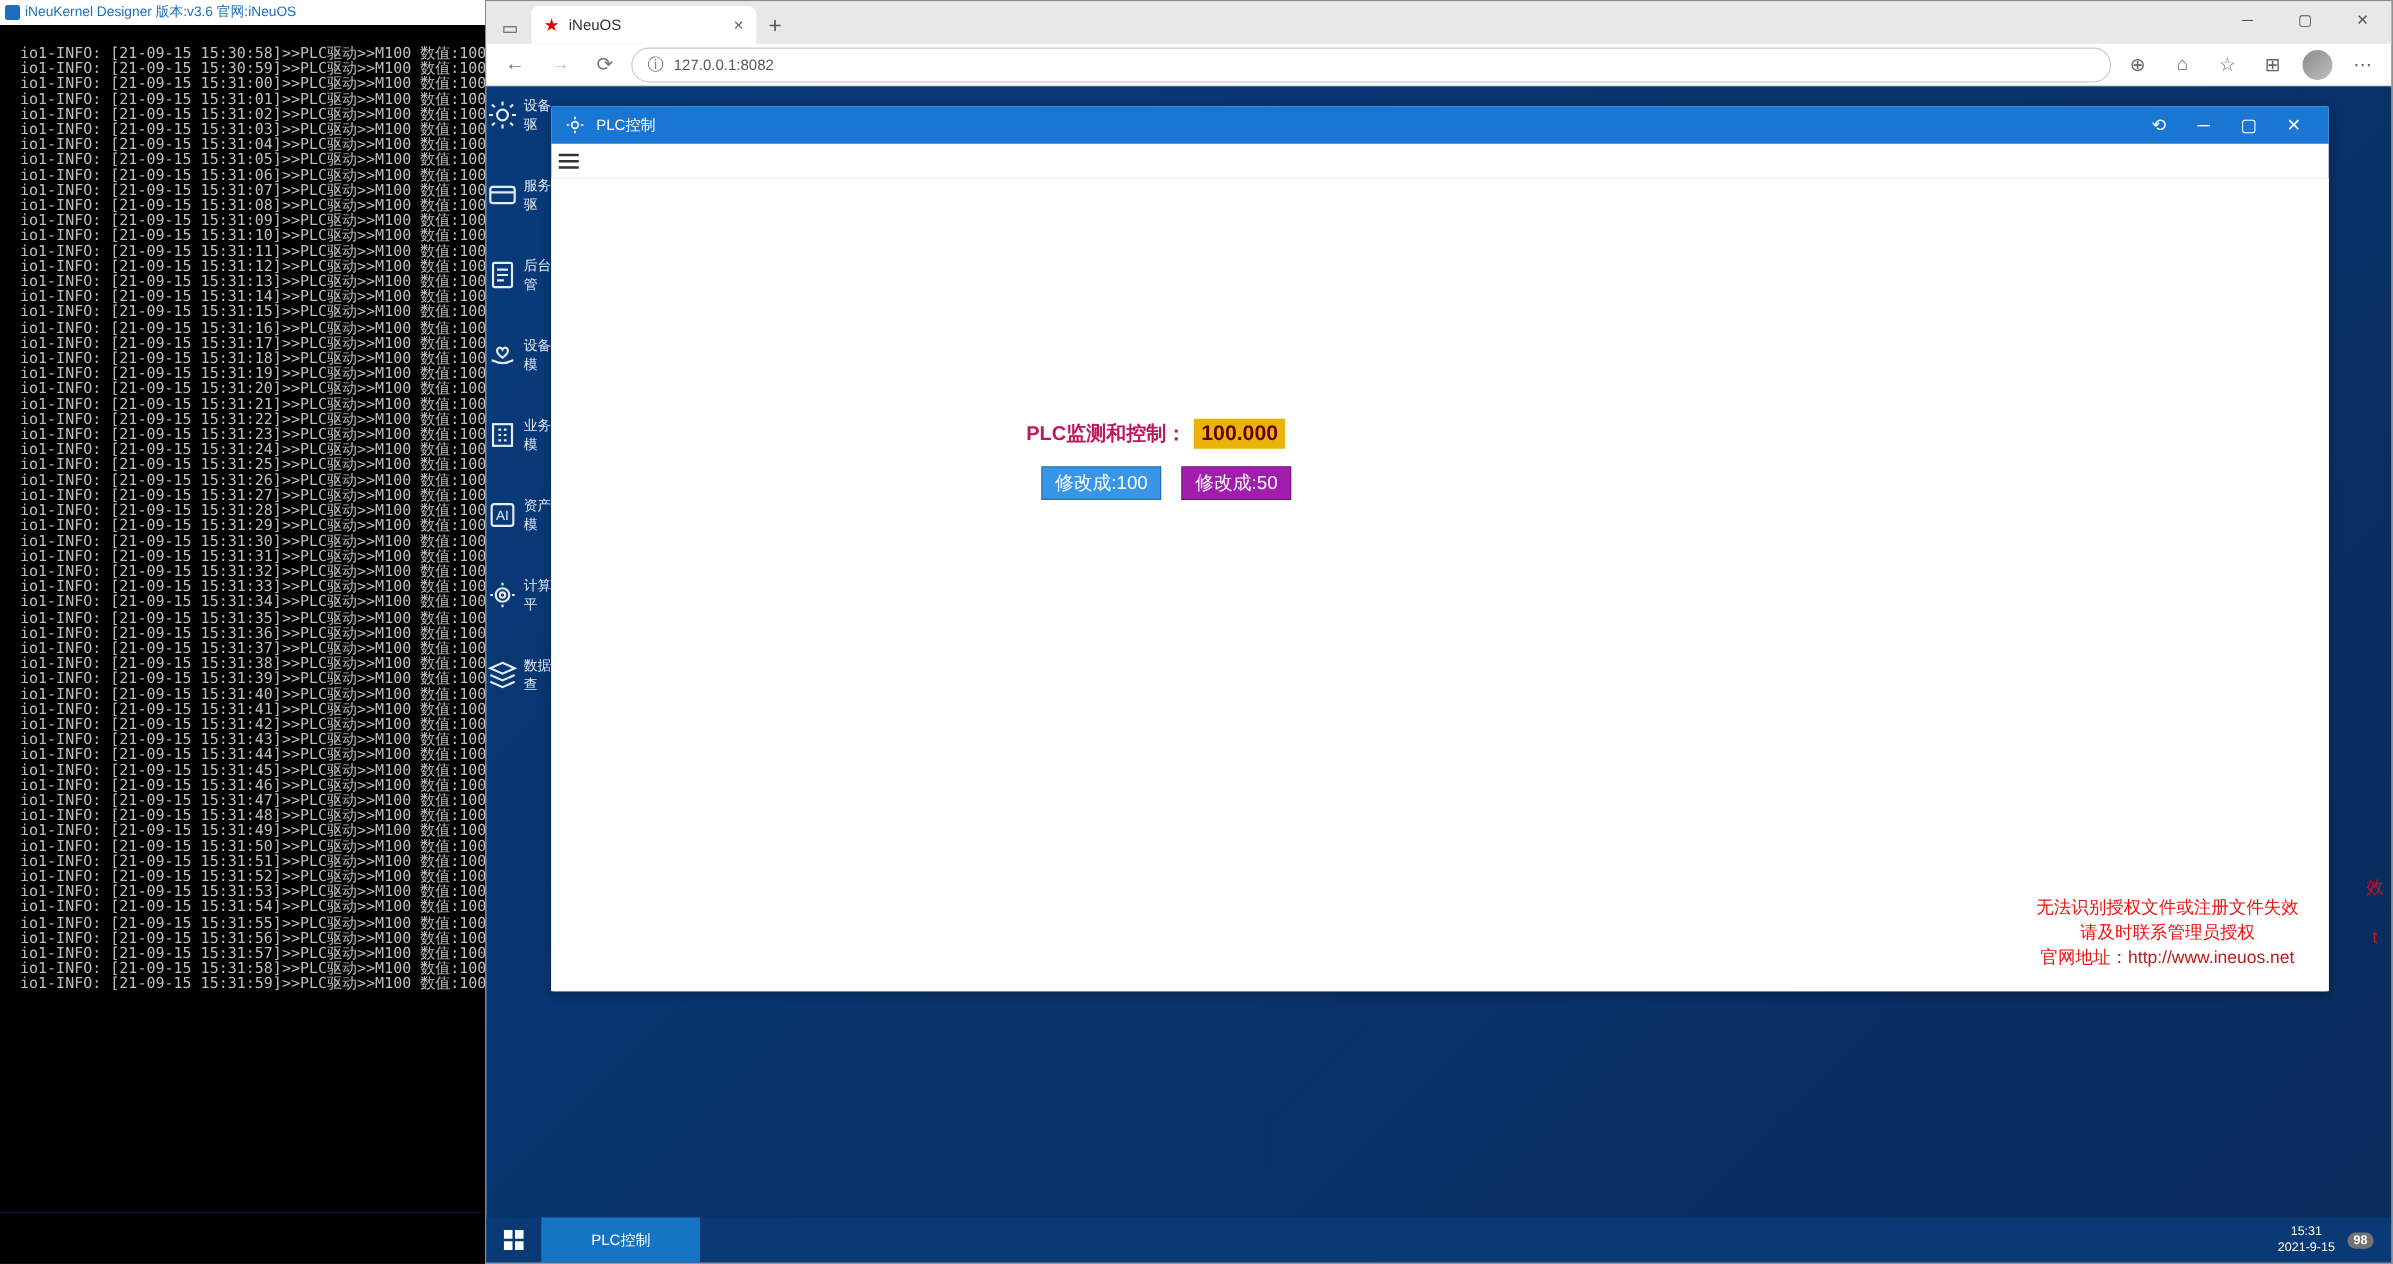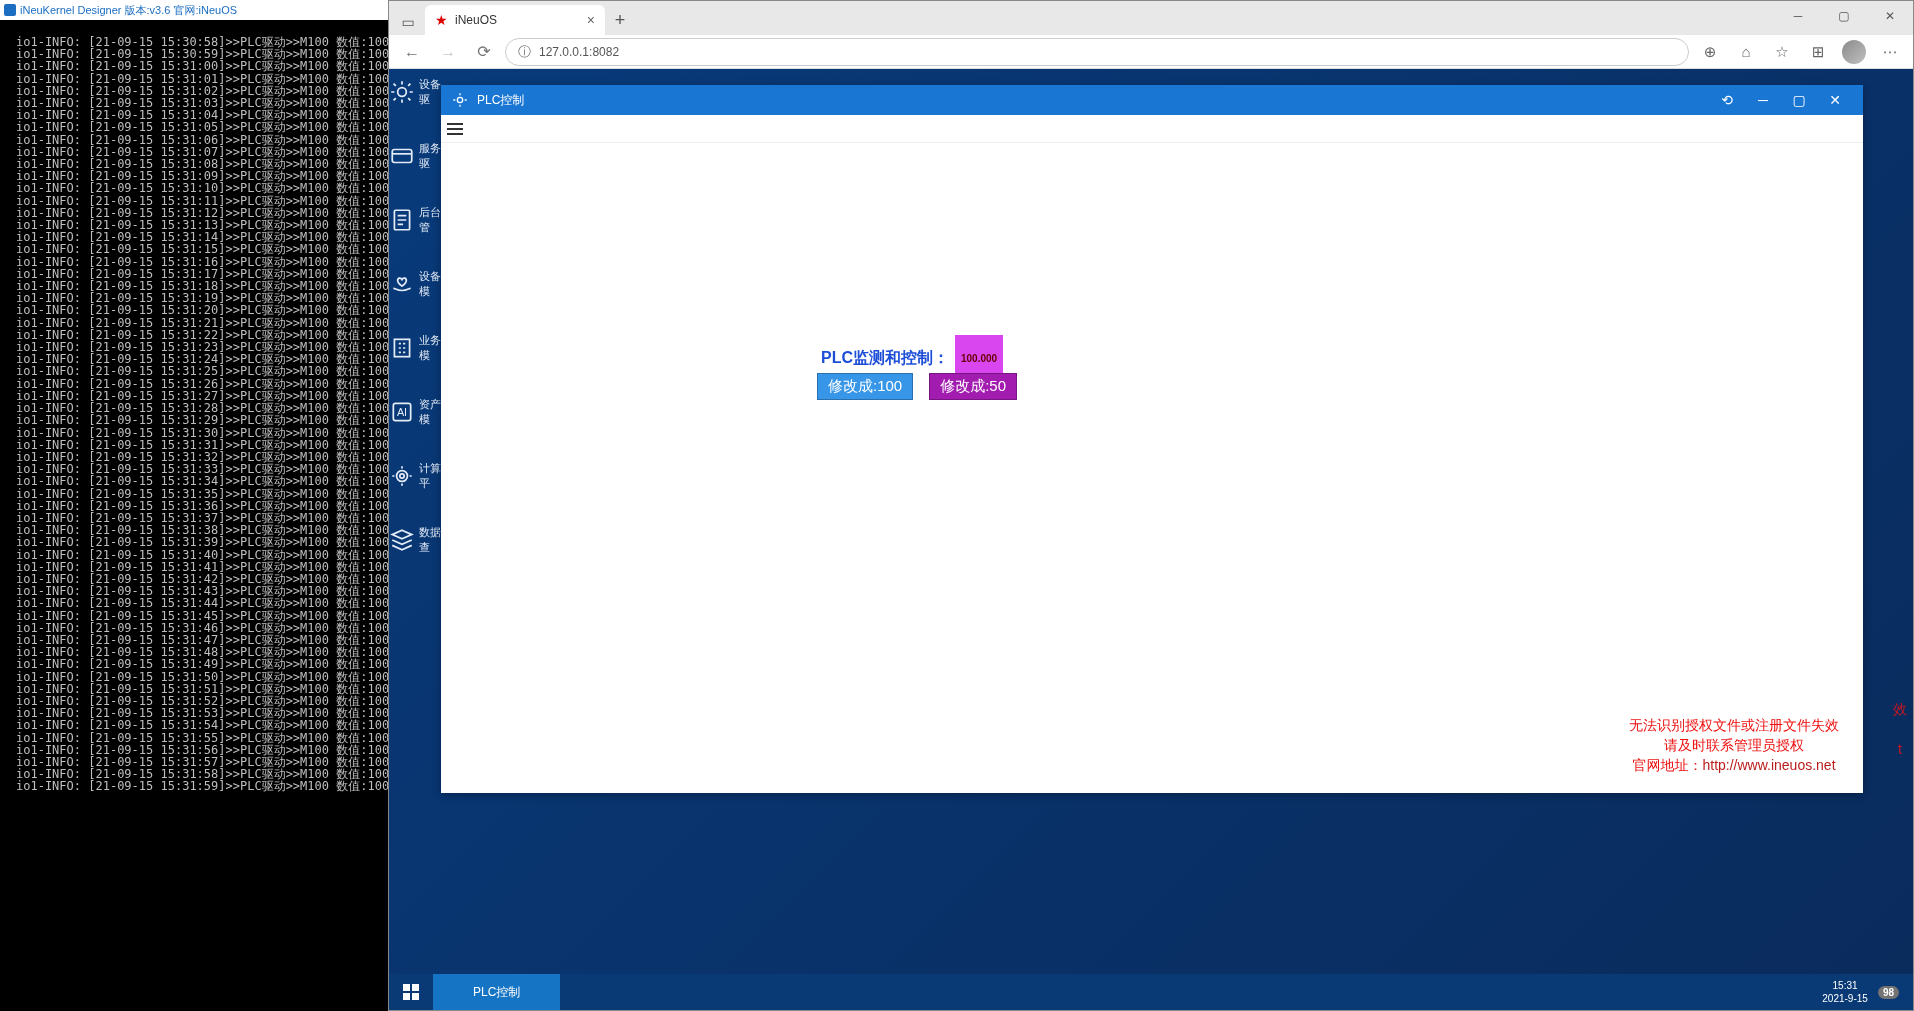--- a/index.html
+++ b/index.html
@@ -38,23 +38,23 @@
 .inner-window { position:absolute; left:52px; top:16px; width:1422px; height:708px; background:#fff; border-radius:2px; box-shadow:0 2px 8px rgba(0,0,0,.3); display:flex; flex-direction:column; }
 .inner-title { height:30px; background:#1976d2; color:#fff; display:flex; align-items:center; padding:0 10px; font-size:12px; }
 .inner-title .t-ico { width:18px; height:18px; margin-right:8px; display:flex; align-items:center; justify-content:center; }
 .inner-title .spacer { flex:1; }
 .inner-title .tbtn { width:36px; height:30px; display:flex; align-items:center; justify-content:center; font-size:14px; cursor:pointer; }
 .inner-toolbar { height:28px; display:flex; align-items:center; padding-left:6px; border-bottom:1px solid #eee; }
 .inner-toolbar .menu-ico { width:20px; height:20px; display:flex; flex-direction:column; justify-content:center; gap:3px; cursor:pointer; }
 .inner-toolbar .menu-ico span { height:2px; background:#333; width:16px; }
 .inner-content { flex:1; position:relative; background:#fff; }
 .plc-label-row { position:absolute; left:380px; top:192px; display:flex; align-items:center; gap:6px; }
-.plc-label { font-size:16px; color:#1d4ed8; font-weight:600;text-align:center; }
-.plc-value { background:#d946ef; color:#600; font-size:10px; padding:18px 6px; font-weight:600; }
-.plc-btn-row { position:absolute; left:376px; top:230px; display:flex; gap:16px; }
+.plc-label { font-size:16px; color:#be185d; font-weight:600;text-align:center; }
+.plc-value { background:#eab308; color:#600; font-size:17px; padding:2px 6px; font-weight:600; }
+.plc-btn-row { position:absolute; left:392px; top:230px; display:flex; gap:16px; }
 .plc-btn { padding:3px 10px; font-size:15px; color:#fff; border:1px solid rgba(0,0,0,.25); cursor:pointer; font-weight:500; }
 .btn-blue { background:#3896e8; }
 .btn-orange { background:#a21caf;text-align:center; }
 .license-msg { position:absolute; right:24px; bottom:18px; text-align:center; color:#e11; font-size:14px; line-height:20px; }
 .license-msg a { color:#b91c1c; text-decoration:none; }
 
 .license-shadow { position:absolute; right:6px; top:630px; color:#e11; font-size:14px; line-height:20px; text-align:center; opacity:.85; }
 
 
 .taskbar { position:absolute; left:0; right:0; bottom:0; height:36px; background:#0a3a75; display:flex; align-items:stretch; color:#fff; font-size:12px; }

